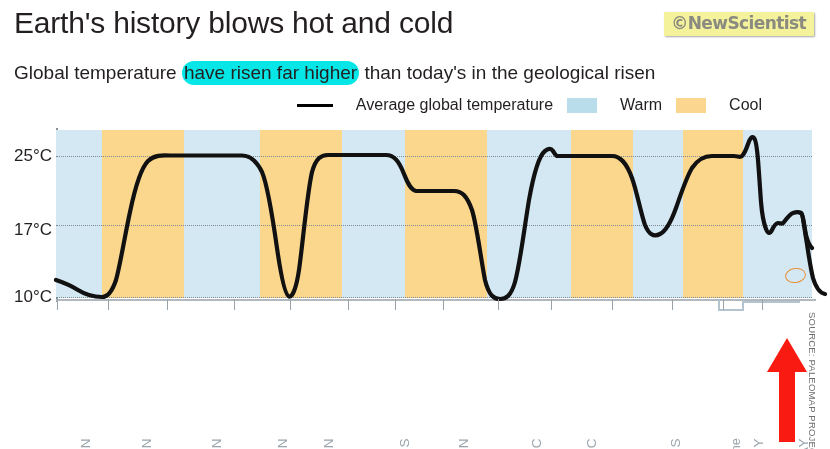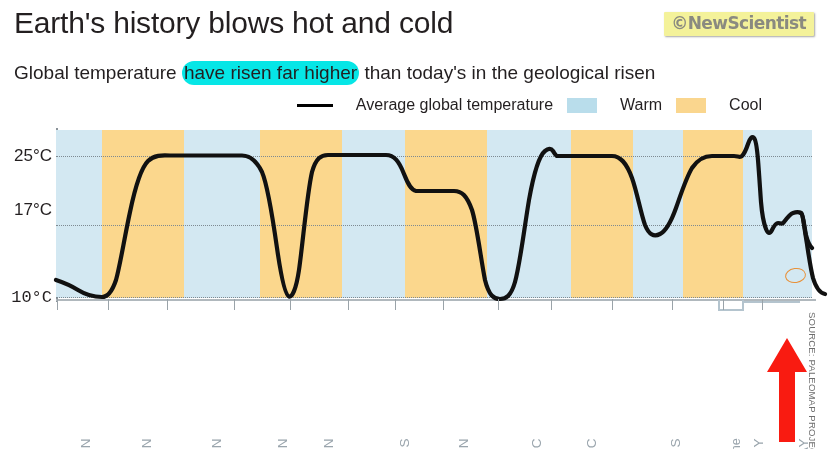--- a/index.html
+++ b/index.html
@@ -160,22 +160,22 @@
       <span>Warm</span>
     </div>
     <div class="grp">
       <span class="sw warm"></span>
       <span>Cool</span>
     </div>
   </div>
 
   <div class="ylabels">
     <div class="ylabel" style="top:156px;margin-left:25px;">25°C</div>
-    <div class="ylabel" style="top:210px;">17°C</div>
-    <div class="ylabel" style="top:297px;font-family:Liberation Mono, monospace;">10°C</div>
+    <div class="ylabel" style="top:230px;">17°C</div>
+    <div class="ylabel" style="top:297px;">10°C</div>
   </div>
 
   <div class="yaxis-line"></div>
   <div class="xaxis-line"></div>
 
   <div class="plot-wrap">
     <div class="bands" id="bands">
         <div class="band cool" style="left: 0px; width: 46px;"></div>
         <div class="band warm" style="left: 46px; width: 82px;"></div>
         <div class="band cool" style="left: 128px; width: 76px;"></div>

